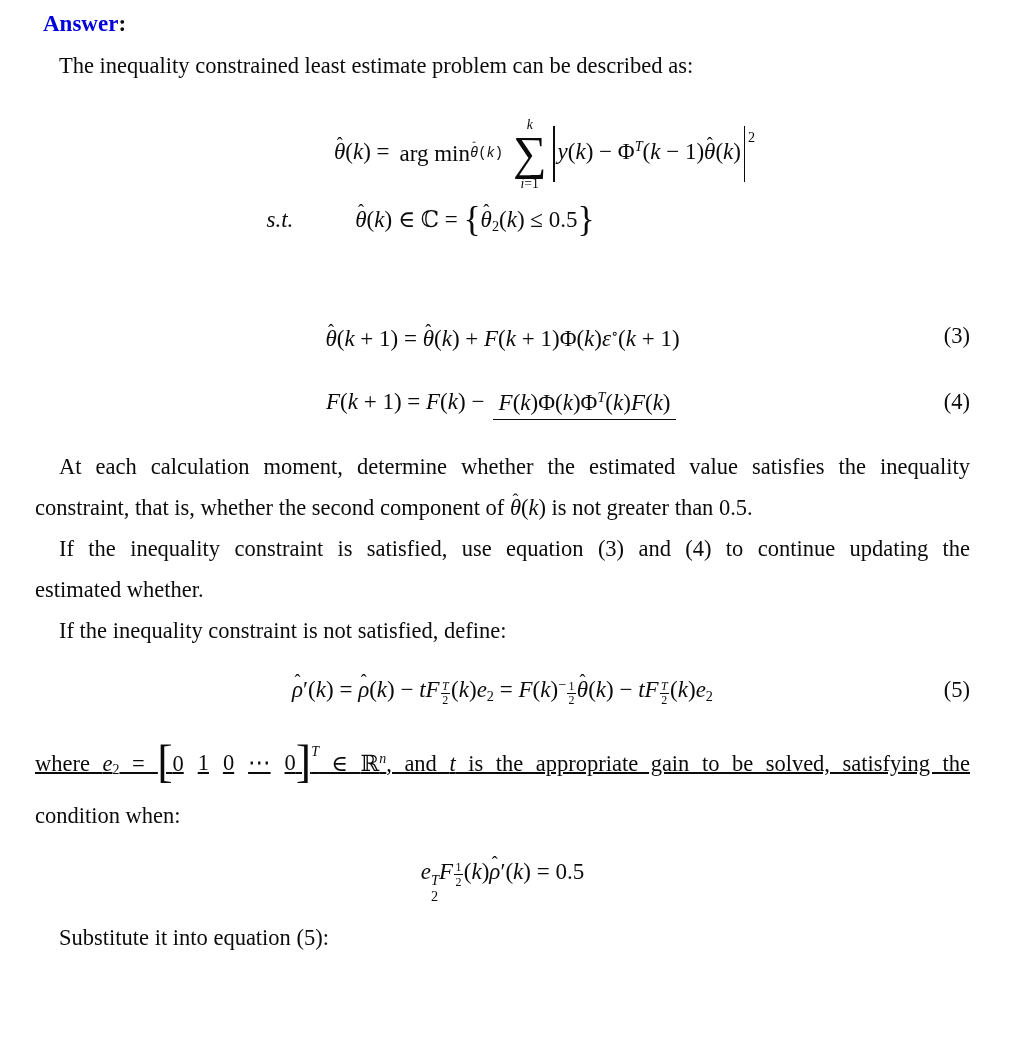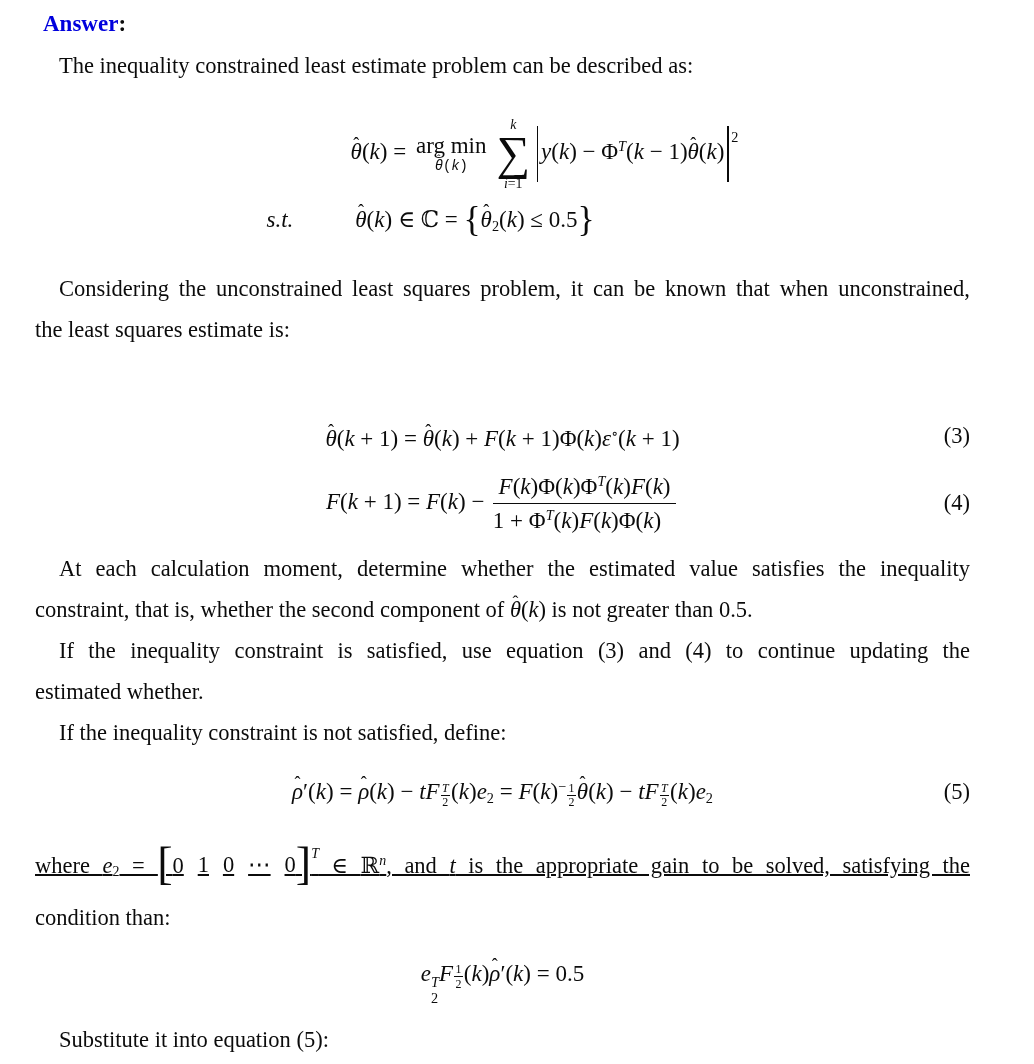--- a/index.html
+++ b/index.html
@@ -35,21 +35,21 @@
   i{font-style:italic;}
   .hat{position:relative;display:inline-block;}
   .hat::after{content:"ˆ";position:absolute;top:-0.48em;left:50%;transform:translateX(-50%);
     font-style:normal;font-size:0.78em;}
   .sub{font-size:0.62em;vertical-align:-0.25em;}
   .sup{font-size:0.62em;vertical-align:0.55em;}
   .sum{display:inline-flex;flex-direction:column;align-items:center;vertical-align:middle;
     line-height:1;margin:0 0.18em 0 0.25em;}
   .sum .lim{font-size:0.6em;line-height:1.25;}
   .sum .sg{font-size:2.05em;line-height:0.88;}
-  .argmin{display:inline-flex;flex-direction:column;align-items:center;vertical-align:middle;
+  .argmin{display:inline-flex;flex-direction:row;align-items:center;vertical-align:middle;
     line-height:1.15;margin:8px 0.18em;}
   .argmin .lim{font-size:0.6em;font-family:Liberation Mono, monospace;}
   .frac{display:inline-flex;flex-direction:column;align-items:flex-start;vertical-align:middle;
     line-height:1.3;margin:0 0.12em;}
   .frac .fn{border-bottom:1.4px solid currentColor;padding:0 0.25em 0.08em;}
   .frac .fd{padding-top:0.08em;}
   .sfr{display:inline-flex;flex-direction:column;align-items:center;line-height:1.05;
     font-size:0.52em;vertical-align:0.62em;margin:0 0.08em;}
   .sfr .n{border-bottom:1px solid currentColor;padding:0 0.12em 0.05em;}
   .sfr .d{padding-top:0.04em;}
@@ -81,34 +81,29 @@
   <div class="eqrow eq1r1"><span class="hat"><i>θ</i></span>(<i>k</i>) = <span class="argmin">
         <span>arg min</span>
         <span class="lim"><span class="hat"><i>θ</i></span>(<i>k</i>)</span>
       </span><span class="sum">
         <span class="lim"><i>k</i></span>
         <span class="sg">∑</span>
         <span class="lim"><i>i</i>=1</span>
       </span><span class="vb"></span><i>y</i>(<i>k</i>) − Φ<span class="sup"><i>T</i></span>(<i>k</i> − 1)<span class="hat"><i>θ</i></span>(<i>k</i>)<span class="vb"></span><span class="sq">2</span></div>
   <div class="eqrow eq1r2"><i>s.t.</i><span class="gap"></span><span class="hat"><i>θ</i></span>(<i>k</i>) ∈ <span class="bb">ℂ</span> = <span class="brc">{</span><span class="hat"><i>θ</i></span><span class="sub">2</span>(<i>k</i>) ≤ 0.5<span class="brc">}</span></div>
 
-  <div class="para p2">
-    <div class="pline indent jfull">Considering the unconstrained least squares problem, it can be known that when unconstrained,</div>
-    <div class="pline">the least squares estimate is:</div>
-  </div>
 
   <div class="eqrow eq3row">
     <span><span class="hat"><i>θ</i></span>(<i>k</i> + 1) = <span class="hat"><i>θ</i></span>(<i>k</i>) + <i>F</i>(<i>k</i> + 1)Φ(<i>k</i>)<i>ε</i><span class="sup">∘</span>(<i>k</i> + 1)</span>
     <span class="eqlabel">(3)</span>
   </div>
 
   <div class="eqrow eq4row">
     <span><i>F</i>(<i>k</i> + 1) = <i>F</i>(<i>k</i>) − <span class="frac">
           <span class="fn"><i>F</i>(<i>k</i>)Φ(<i>k</i>)Φ<span class="sup"><i>T</i></span>(<i>k</i>)<i>F</i>(<i>k</i>)</span>
-          <span class="fd">1 + Φ<span class="sup"><i>T</i></span>(<i>k</i>)<i>F</i>(<i>k</i>)Φ(<i>k</i>)</span>
         </span></span>
     <span class="eqlabel">(4)</span>
   </div>
 
   <div class="para p3">
     <div class="pline indent jfull">At each calculation moment, determine whether the estimated value satisfies the inequality</div>
     <div class="pline">constraint, that is, whether the second component of <span class="hat"><i>θ</i></span>(<i>k</i>) is not greater than 0.5.</div>
   </div>
 
   <div class="para">
@@ -129,21 +124,21 @@
           <span class="d">2</span>
         </span><span class="hat"><i>θ</i></span>(<i>k</i>) − <i>tF</i><span class="sfr">
           <span class="n"><i>T</i></span>
           <span class="d">2</span>
         </span>(<i>k</i>)<i>e</i><span class="sub">2</span></span>
     <span class="eqlabel">(5)</span>
   </div>
 
   <div class="para">
     <div class="pline jfull p6l1">where <i>e</i><span class="sub">2</span> = <span class="bkt">[</span>0<span class="ve">1</span><span class="ve">0</span><span class="ve">⋯</span><span class="ve">0</span><span class="bkt">]</span><span class="supTop"><i>T</i></span> ∈ <span class="bb">ℝ</span><span class="sup"><i>n</i></span>, and <i>t</i> is the appropriate gain to be solved, satisfying the</div>
-    <div class="pline">condition than:</div>
+    <div class="pline">condition when:</div>
   </div>
 
   <div class="eqrow eq6row"><i>e</i><span class="stk">
         <span><i>T</i></span>
         <span>2</span>
       </span><i>F</i><span class="sfr">
         <span class="n">1</span>
         <span class="d">2</span>
       </span>(<i>k</i>)<span class="hat"><i>ρ</i></span>′(<i>k</i>) = 0.5</div>
 

